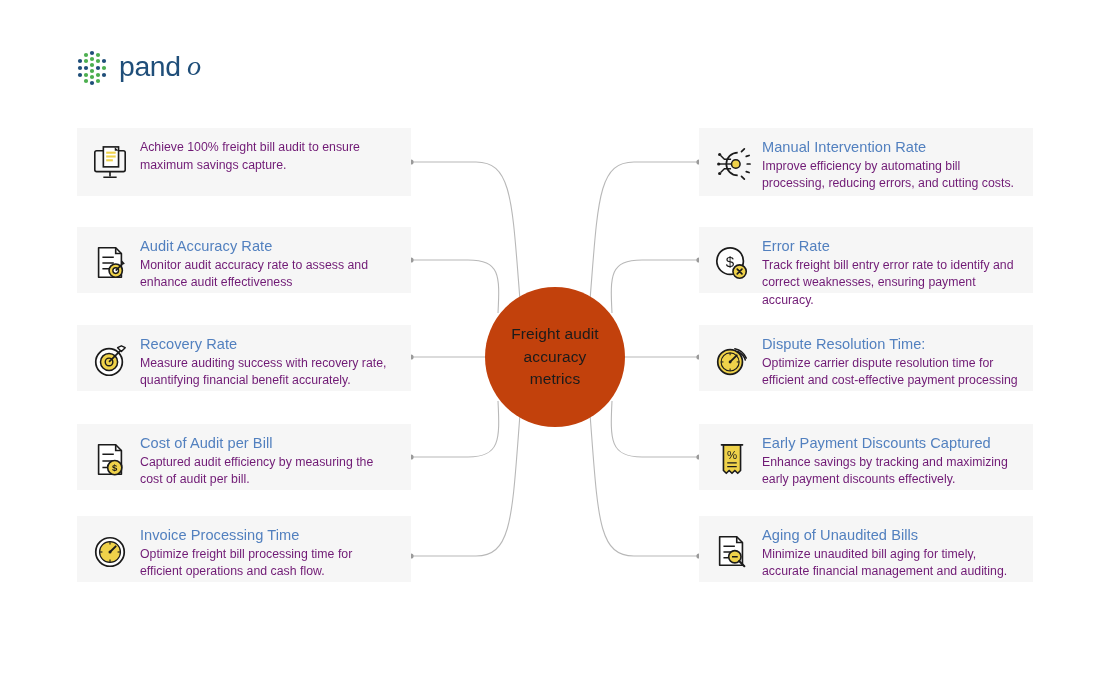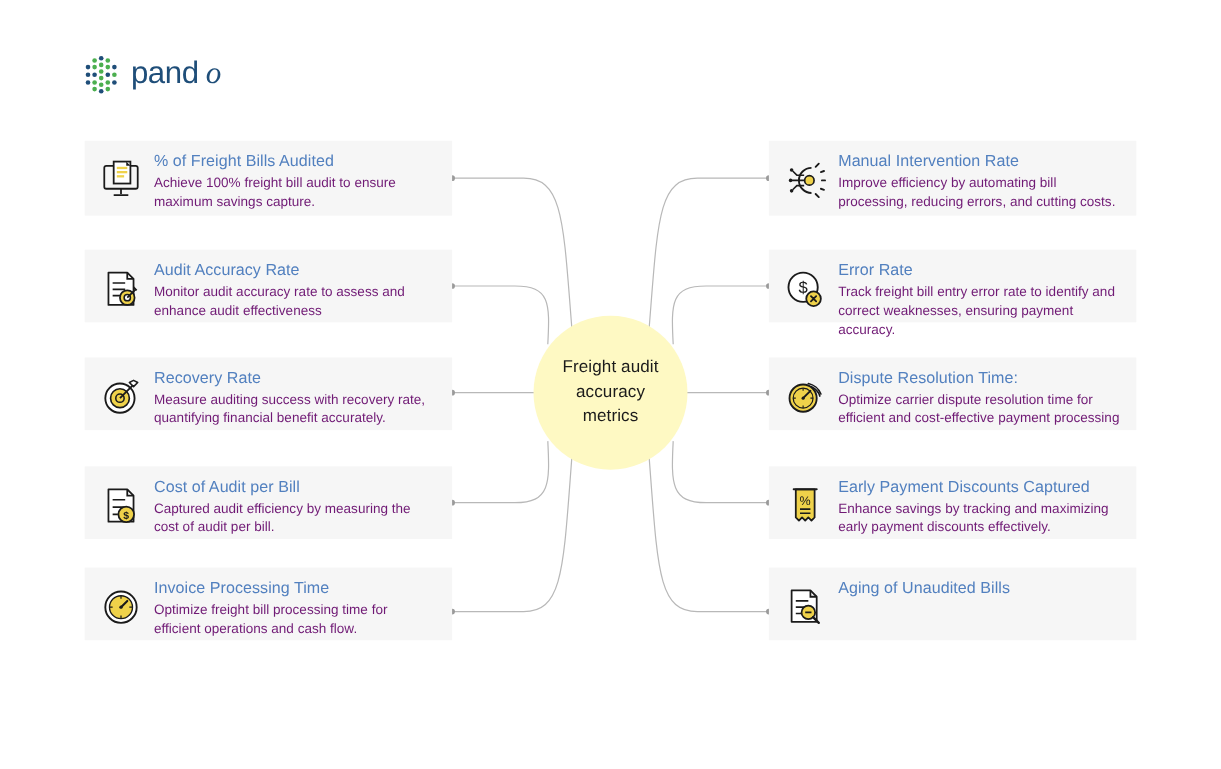--- a/index.html
+++ b/index.html
@@ -39,21 +39,21 @@
   }
 
   
   #hub {
     position: absolute;
     left: 485px;
     top: 287px;
     width: 140px;
     height: 140px;
     border-radius: 50%;
-    background: #fef9c3;
+    background: #c2410c;
     display: flex;
     align-items: center;
     justify-content: center;
     text-align: center;
   }
   #hub-label {
     font-size: 15.5px;
     line-height: 1.45;
     color: #1b1b1b;
     letter-spacing: .1px;
@@ -185,21 +185,20 @@
       <rect x="4" y="6" width="32" height="22" rx="2" fill="none" stroke="#1b1b1b" stroke-width="1.7"></rect>
       <rect x="13" y="2" width="16" height="21" fill="#fff" stroke="#1b1b1b" stroke-width="1.7"></rect>
       <path d="M25,2 L29,6 L25,6 Z" fill="#1b1b1b"></path>
       <rect x="16" y="7" width="10" height="2.2" fill="#efd24a"></rect>
       <rect x="16" y="11" width="10" height="2.2" fill="#efd24a"></rect>
       <rect x="16" y="15" width="7" height="2.2" fill="#efd24a"></rect>
       <path d="M20,28 L20,33 M13,34 L27,34" stroke="#1b1b1b" stroke-width="1.7" fill="none"></path>
     </svg>
   </div>
   <div class="card-text">
-    <div class="card-title">% of Freight Bills Audited</div>
     <div class="card-desc">Achieve 100% freight bill audit to ensure maximum savings capture.</div>
   </div>
 </div>
 
 <div class="card left row1">
   <div class="card-icon">
     <svg width="38" height="38" viewBox="0 0 40 40">
       <path d="M8,4 H26 L32,10 V35 H8 Z" fill="#fff" stroke="#1b1b1b" stroke-width="1.7" stroke-linejoin="round"></path>
       <path d="M26,4 L26,10 L32,10" fill="none" stroke="#1b1b1b" stroke-width="1.7"></path>
       <path d="M12,14 H24 M12,20 H24 M12,26 H19" stroke="#1b1b1b" stroke-width="1.6"></path>
@@ -356,14 +355,15 @@
       <path d="M7,4 H25 L31,10 V34 H7 Z" fill="#fff" stroke="#1b1b1b" stroke-width="1.7" stroke-linejoin="round"></path>
       <path d="M25,4 L25,10 L31,10" fill="none" stroke="#1b1b1b" stroke-width="1.7"></path>
       <path d="M11,14 H23 M11,20 H23 M11,26 H16" stroke="#1b1b1b" stroke-width="1.6"></path>
       <circle cx="23" cy="25" r="6.5" fill="#efd24a" stroke="#1b1b1b" stroke-width="1.7"></circle>
       <path d="M20,25 H26" stroke="#1b1b1b" stroke-width="1.6"></path>
       <path d="M27.5,29.5 L33,35" stroke="#1b1b1b" stroke-width="2.2" stroke-linecap="round"></path>
     </svg>
   </div>
   <div class="card-text">
     <div class="card-title">Aging of Unaudited Bills</div>
+    <div class="card-desc">Minimize unaudited bill aging for timely, accurate financial management and auditing.</div>
   </div>
 </div>
 
 </body></html>

